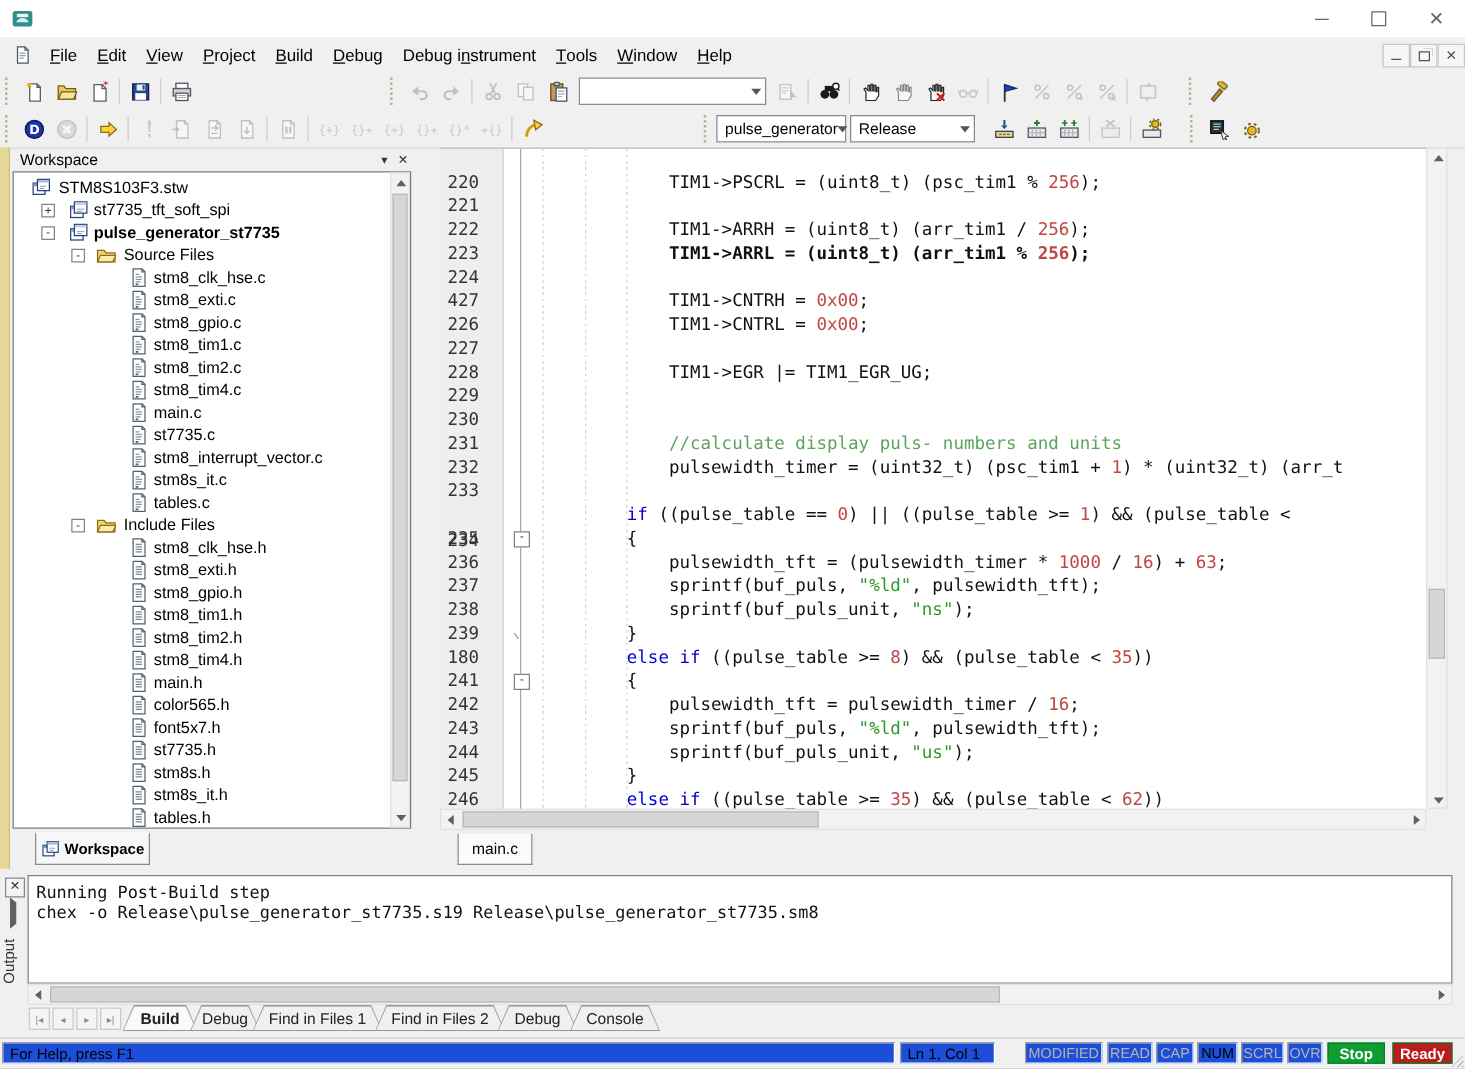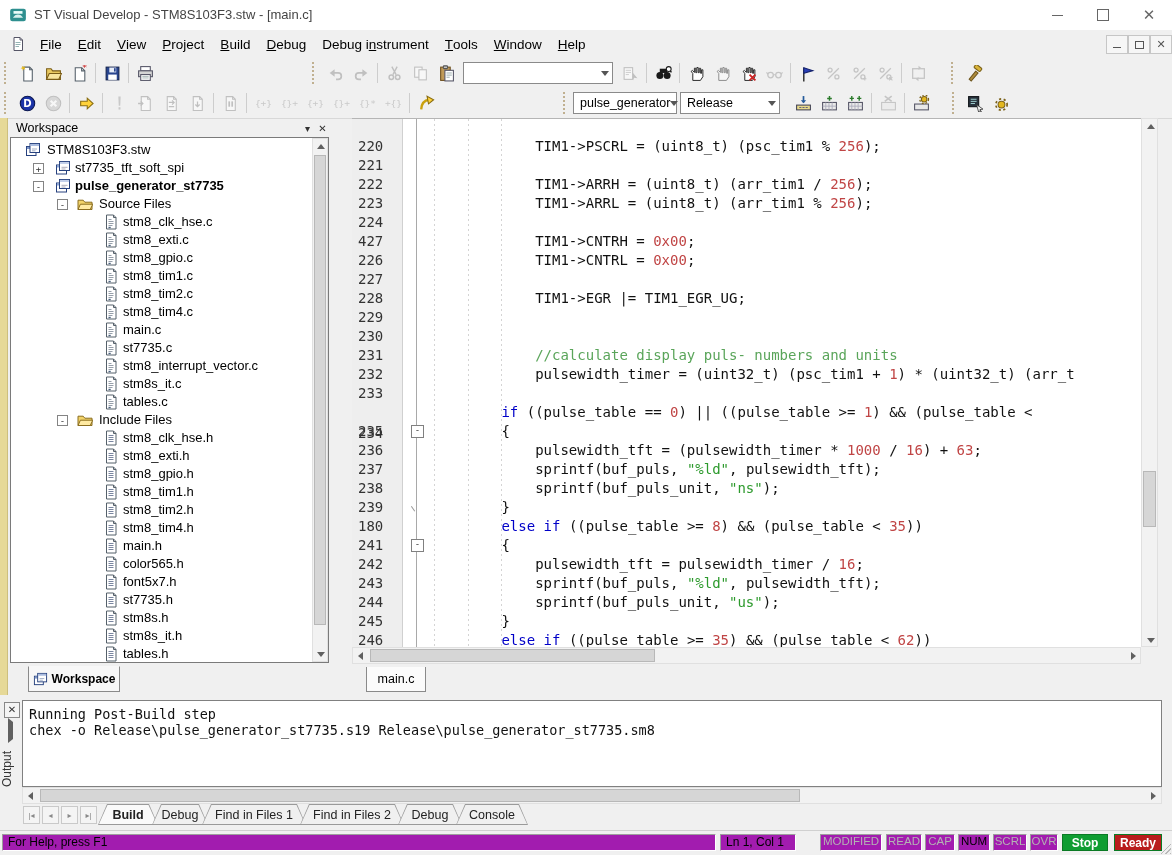--- a/index.html
+++ b/index.html
@@ -83,21 +83,21 @@
   .onav{width:15px;height:16px;margin:2px 1px;background:#f4f4f4;border:1px solid #c9c9c9;
         display:flex;align-items:center;justify-content:center;}
   .otab{position:relative;height:21px;margin-left:-6px;}
   .otab .outer{position:absolute;inset:0;background:#9a9a9a;clip-path:polygon(9px 0,calc(100% - 9px) 0,100% 100%,0 100%);}
   .otab .inner{position:absolute;inset:1px;background:#f0f0f0;clip-path:polygon(8.5px 0,calc(100% - 8.5px) 0,100% 100%,0 100%);
         display:flex;align-items:center;justify-content:center;font-size:12.5px;color:#222;}
   .otab.active .inner{background:#fafafa;font-weight:bold;}
   
   .statusbar{left:0;top:830px;width:1172px;height:25px;background:#f0f0f0;border-top:1px solid #d0d0d0;box-sizing:border-box;}
   .spanel{position:absolute;top:3px;height:17px;border:1px solid;border-color:#9d9d9d #ffffff #ffffff #9d9d9d;
-          background:#a21caf;font-size:12px;display:flex;align-items:flex-start;padding:0 5px;box-sizing:border-box;}
+          background:#1d4ed8;font-size:12px;display:flex;align-items:center;padding:0 5px;box-sizing:border-box;}
   .sind{justify-content:center;color:#b3b3b3;font-size:11.5px;}
   .sind.on{color:#000;}
   .sgreen{position:absolute;top:3px;height:17px;color:#fff;font-size:12px;font-weight:bold;
           display:flex;align-items:center;justify-content:center;border:1px solid #0a7a24;box-sizing:border-box;}
   .grip-corner{position:absolute;right:1px;bottom:1px;width:13px;height:13px;
           background:repeating-linear-gradient(135deg,transparent 0 2px,#b9b9b9 2px 3px);
           clip-path:polygon(100% 0,100% 100%,0 100%);}
   svg{display:block;}
 </style>
 </head>
@@ -106,21 +106,20 @@
 <div id="app">
 
   <div class="abs titlebar">
     <span class="abs" style="left:9px;top:6px;" id="app-icon">
         <svg viewBox="0 0 16 16" width="18" height="18">
           <rect x="1" y="2.5" width="14" height="11" rx="2" fill="#2e8f8f"></rect>
           <path d="M3.5 10.5c2-4 7-4 9 0z" fill="#d8f0ee"></path>
           <rect x="4" y="4.5" width="8" height="2.4" fill="#eafcfa"></rect>
         </svg>
       </span>
-    <span class="abs title-text">ST Visual Develop - STM8S103F3.stw - [main.c]</span>
     <span class="abs winbtn" style="left:1034px;">
         <span class="glyph-min"></span>
       </span>
     <span class="abs winbtn" style="left:1080px;">
         <span class="glyph-max"></span>
       </span>
     <span class="abs winbtn" style="left:1126px;">
         <span class="glyph-x">✕</span>
       </span>
   </div>
@@ -820,21 +819,21 @@
         <div class="ln" style="top: 512px;">246</div>
       </div>
     <div class="foldline"></div>
     <div class="iguide" style="left:82px;"></div>
     <div class="iguide" style="left:116px;"></div>
     <div class="iguide" style="left:149px;"></div>
     <div id="code-lines">
         <div class="cl" style="top: 18px;"><span>            TIM1-&gt;PSCRL = (uint8_t) (psc_tim1 % </span><span class="num">256</span><span>);</span></div>
         <div class="cl" style="top: 37px;"></div>
         <div class="cl" style="top: 56px;"><span>            TIM1-&gt;ARRH = (uint8_t) (arr_tim1 / </span><span class="num">256</span><span>);</span></div>
-        <div class="cl" style="top: 75px;"><span>            TIM1-&gt;ARRL = (uint8_t) (arr_tim1 % </span><span class="num">256</span><span>);</span></div>
+        <div class="cl" style="top: 75px; font-weight: bold;"><span>            TIM1-&gt;ARRL = (uint8_t) (arr_tim1 % </span><span class="num">256</span><span>);</span></div>
         <div class="cl" style="top: 94px;"></div>
         <div class="cl" style="top: 113px;"><span>            TIM1-&gt;CNTRH = </span><span class="num">0x00</span><span>;</span></div>
         <div class="cl" style="top: 132px;"><span>            TIM1-&gt;CNTRL = </span><span class="num">0x00</span><span>;</span></div>
         <div class="cl" style="top: 151px;"></div>
         <div class="cl" style="top: 170px;"><span>            TIM1-&gt;EGR |= TIM1_EGR_UG;</span></div>
         <div class="cl" style="top: 189px;"></div>
         <div class="cl" style="top: 208px;"></div>
         <div class="cl" style="top: 227px;"><span class="cmt">            //calculate display puls- numbers and units</span></div>
         <div class="cl" style="top: 246px;"><span>            pulsewidth_timer = (uint32_t) (psc_tim1 + </span><span class="num">1</span><span>) * (uint32_t) (arr_t</span></div>
         <div class="cl" style="top: 265px;"></div>

